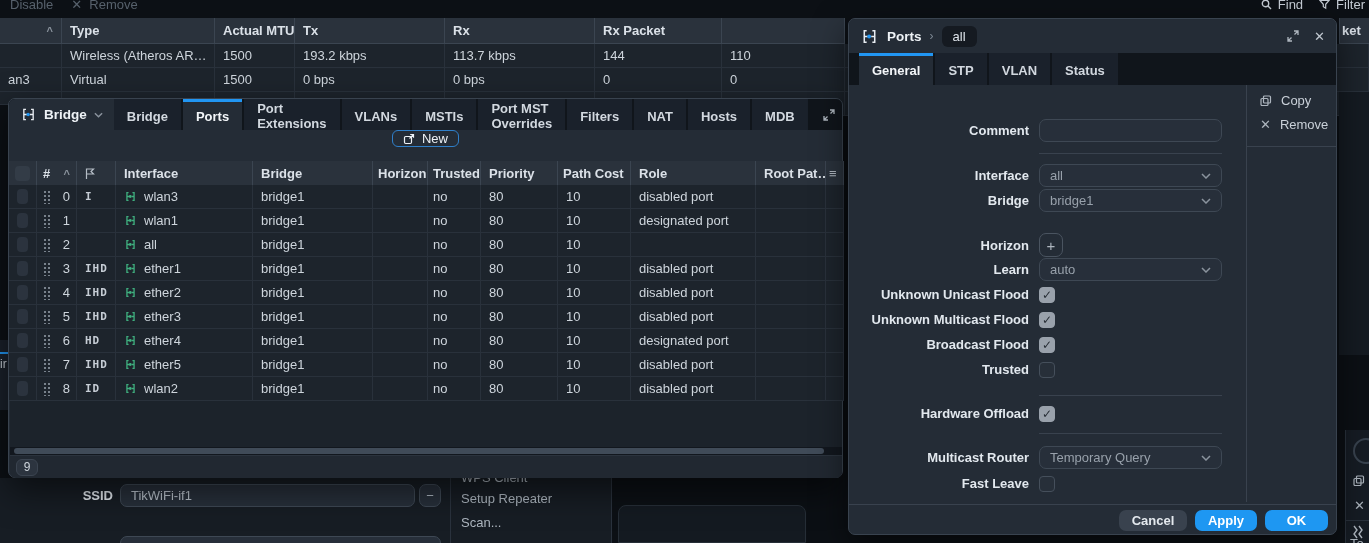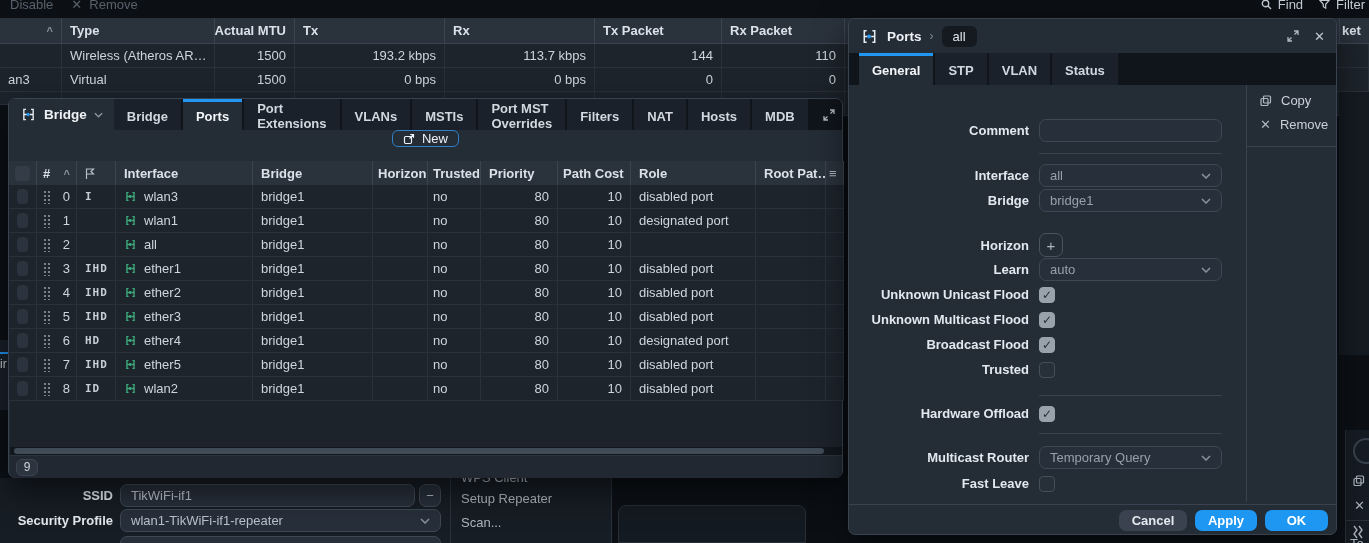--- a/index.html
+++ b/index.html
@@ -29,21 +29,21 @@
   svg{display:block;}
 
   
   .bg-toolbar{left:0;top:-6px;width:848px;height:20px;display:flex;align-items:center;gap:18px;padding-left:10px;color:var(--disabled);}
   .bg-toolbar .titem{display:flex;align-items:center;gap:7px;}
   .bg-findbar{right:0;top:-6px;height:20px;display:flex;align-items:center;gap:16px;padding-right:4px;color:#c6cdd5;}
   .bg-findbar .titem{display:flex;align-items:center;gap:6px;}
   .tgrid{display:grid;grid-template-columns:62px 153px 80px 150px 150px 127px 123px 1fr;}
   .bg-table{left:0;top:18px;width:1369px;}
   .c{display:flex;align-items:center;padding:0 8px;border-right:1px solid var(--rowline);border-bottom:1px solid var(--rowline);overflow:hidden;white-space:nowrap;}
-  .c.r{justify-content:flex-end;}
+  .c.r{}
   .th{height:26px;background:var(--hdrbg);border-right:1px solid var(--hdrline);border-bottom:1px solid var(--hdrline);font-weight:600;color:#dbe1e8;}
   .td{height:24px;background:var(--rowbg);color:var(--celltext);}
   .sort{color:#8a939d;font-size:11px;font-weight:700;margin-left:auto;}
 
   
   .sliver{left:0;top:340px;width:8px;height:70px;background:var(--tabbg);}
   .sliver .blue{position:absolute;left:0;top:12px;width:8px;height:2px;background:var(--blue);}
   .sliver .txt{position:absolute;left:0;top:17px;color:#c8cfd7;font-size:12px;}
 
   
@@ -163,23 +163,20 @@
       <div class="c th r">
           <span>Actual MTU</span>
         </div>
       <div class="c th">
           <span>Tx</span>
         </div>
       <div class="c th">
           <span>Rx</span>
         </div>
       <div class="c th">
-          <span>Tx Packet</span>
-        </div>
-      <div class="c th">
           <span>Rx Packet</span>
         </div>
       <div class="c th"></div>
     </div>
     <div class="tgrid">
       <div class="c td"></div>
       <div class="c td">Wireless (Atheros AR…</div>
       <div class="c td r">1500</div>
       <div class="c td r">193.2 kbps</div>
       <div class="c td r">113.7 kbps</div>
@@ -214,29 +211,20 @@
     <div class="txt">ir</div>
   </div>
 
   <div class="abs wifi-fields">
     <div class="wrow" style="left:0;top:6px;">
       <div class="wlabel">SSID</div>
       <div class="winput" style="margin-left:7px;width:295px;">
           <span>TikWiFi-if1</span>
         </div>
       <div class="winput" style="margin-left:4px;width:22px;justify-content:center;">−</div>
-    </div>
-    <div class="wrow" style="left:0;top:31px;">
-      <div class="wlabel">Security Profile</div>
-      <div class="winput" style="margin-left:7px;width:321px;">
-          <span>wlan1-TikWiFi-if1-repeater</span>
-          <svg class="chev" style="margin-left:auto" width="10" height="6" viewBox="0 0 10 6">
-            <polyline points="1,1 5,5 9,1" fill="none" stroke="#8a939d" stroke-width="1.5"></polyline>
-          </svg>
-        </div>
     </div>
     <div class="wrow" style="left:0;top:58px;">
       <div class="wlabel">Frequency Mode</div>
       <div class="winput" style="margin-left:7px;width:321px;">
           <span>regulatory-domain</span>
         </div>
     </div>
   </div>
   <div class="abs wifi-buttons" id="wifi-btns">
       <div class="sidebtn" style="top: 40px;">WPS Client</div>

